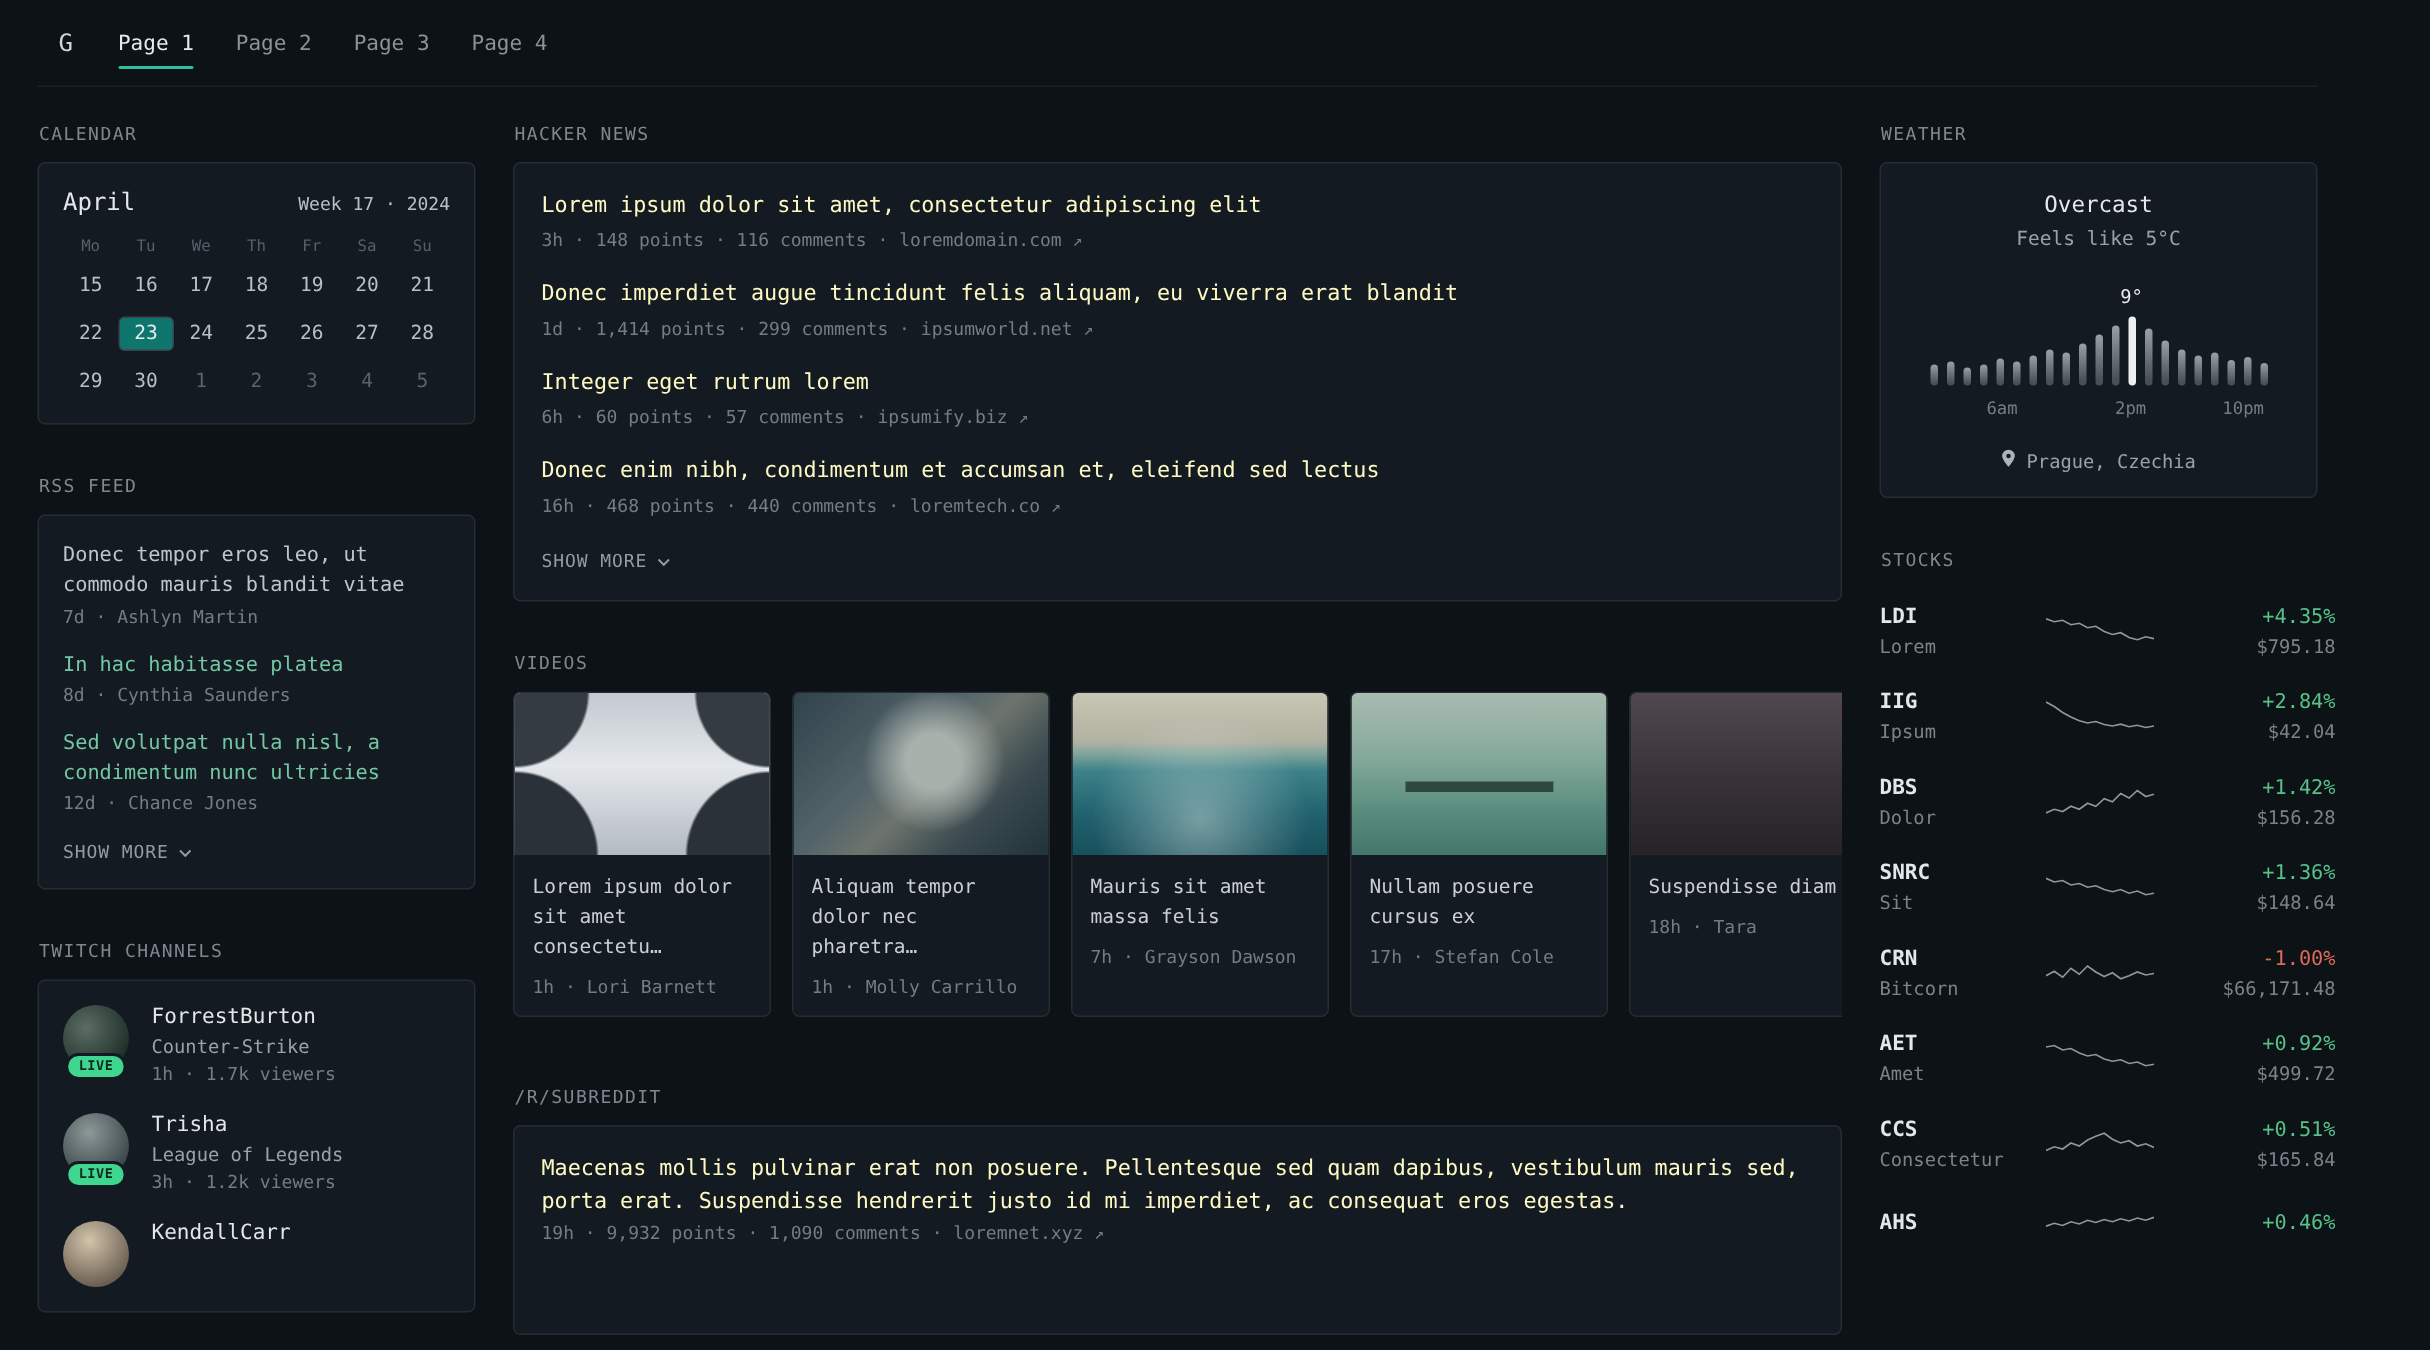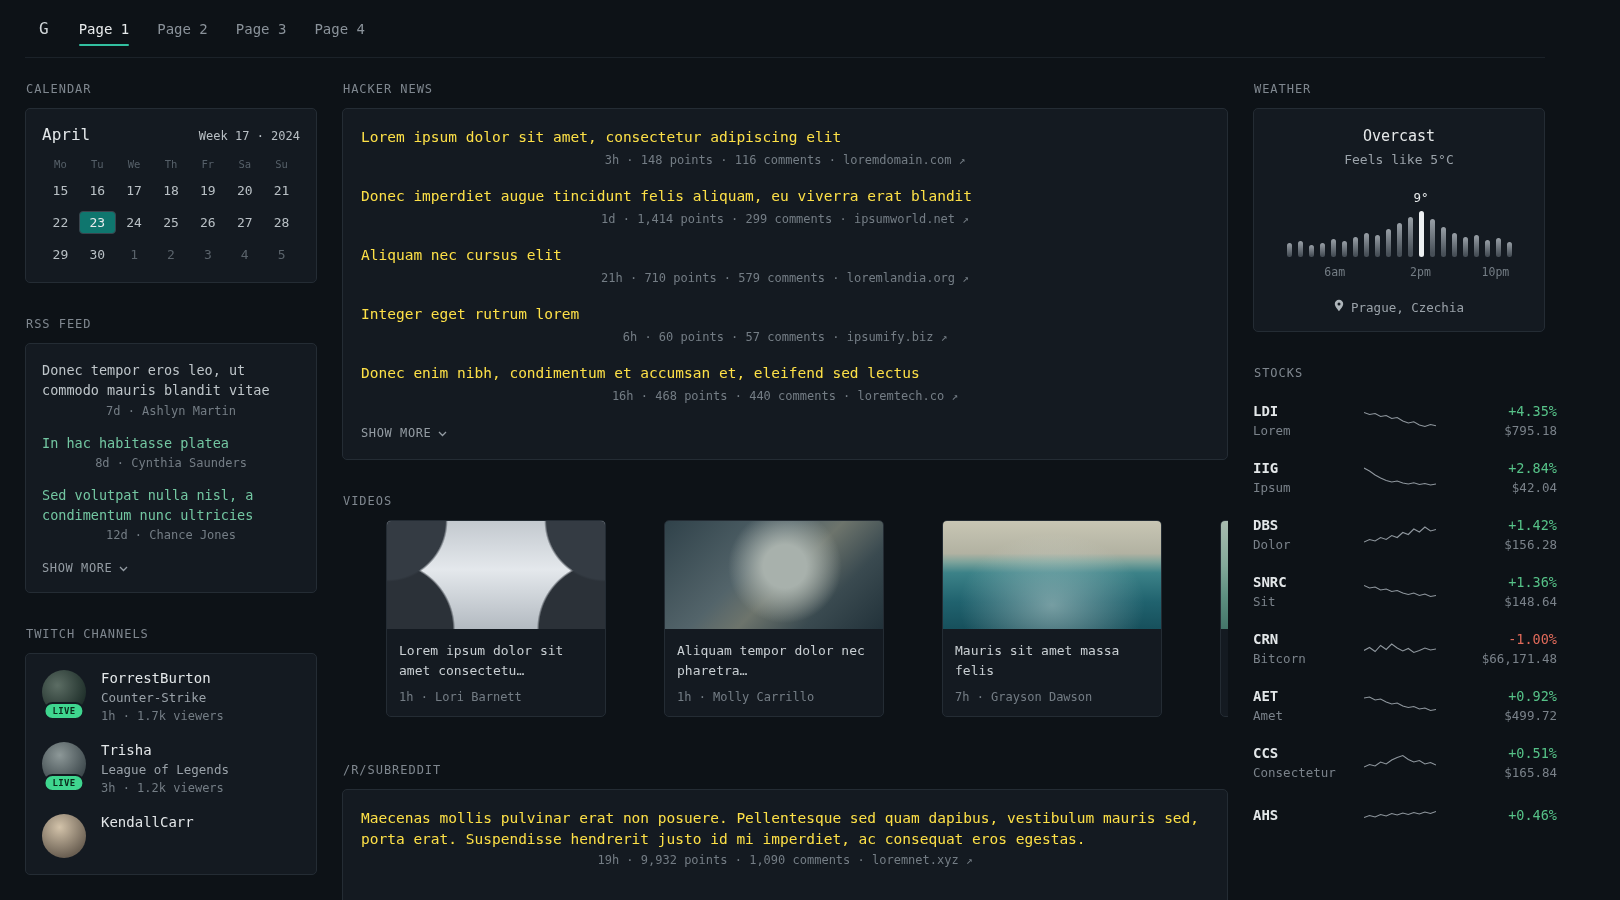--- a/index.html
+++ b/index.html
@@ -48,39 +48,39 @@
   .cal-grid { display:grid; grid-template-columns:repeat(7,1fr); row-gap:9px; text-align:center; }
   .dow { font-size:10.5px; color:#566069; }
   .cell { font-size:13px; color:#b9c0c5; padding:3px 0; border:1px solid transparent; border-radius:4px; }
   .cell.selected { background:#0f766e; border-color:#3a434c; color:#e8ebec; }
   .cell.dim { color:#5a636b; }
 
   
   .feed-item { margin-bottom:15px; display:block; text-decoration:none; }
   .feed-title { font-size:13.5px; line-height:1.5; color:#73c7a2; display:block; }
   .feed-title.muted { color:#bfc6ca; }
-  .meta { font-size:12px; color:#747d85; margin-top:3px;text-align:center; }
+  .meta { font-size:12px; color:#747d85; margin-top:3px; }
   .meta a { color:#747d85; text-decoration:none; }
   .arrow { font-size:11px; }
   .show-more {
     font-size:12px; letter-spacing:.05em; color:#949ca3; background:none; border:none;
     font-family:inherit; display:inline-flex; align-items:flex-end; gap:7px; cursor:pointer; padding:0;
     margin-top:4px;
   }
 
   .hn-item { margin-bottom:19px; }
-  .hn-title { font-size:14.5px; line-height:1.45; color:#fde047; text-decoration:none; display:block; }
+  .hn-title { font-size:14.5px; line-height:1.45; color:#fef9c3; text-decoration:none; display:block; }
   .hn-item .meta { margin-top:5px; }
   .box.hn { padding:18px; }
 
   
   .video-row { display:flex; gap:14px; overflow:hidden; }
   .vcard {
-    width:220px; flex:none; background:#141a21; border:1px solid #242c34;
-    border-radius:5px; overflow:hidden; cursor:pointer;margin-left:44px;
+    width:172px; flex:none; background:#141a21; border:1px solid #242c34;
+    border-radius:5px; overflow:hidden; cursor:pointer;
   }
   .thumb { height:108px; width:100%; }
   .thumb-0 { background:
       radial-gradient(circle at 0% 0%,   #343b43 0 24%, transparent 25%),
       radial-gradient(circle at 100% 0%, #343b43 0 24%, transparent 25%),
       radial-gradient(circle at 0% 100%, #2b3138 0 27%, transparent 28%),
       radial-gradient(circle at 100% 100%,#2b3138 0 27%, transparent 28%),
       linear-gradient(180deg,#c3c9cf,#e4e8ec 45%,#b3bac1); }
   .thumb-1 { background:
       radial-gradient(circle at 55% 42%, #a8b1ac 0 16%, rgba(0,0,0,0) 42%),
@@ -287,27 +287,20 @@
             <div class="meta">
               <span>3h · 148 points · 116 comments ·</span>
               <a class="domain"><span>loremdomain.com</span> <span class="arrow">↗</span></a>
             </div>
           </div>
           <div class="hn-item">
             <a class="hn-title">Donec imperdiet augue tincidunt felis aliquam, eu viverra erat blandit</a>
             <div class="meta">
               <span>1d · 1,414 points · 299 comments ·</span>
               <a class="domain"><span>ipsumworld.net</span> <span class="arrow">↗</span></a>
-            </div>
-          </div>
-          <div class="hn-item">
-            <a class="hn-title">Aliquam nec cursus elit</a>
-            <div class="meta">
-              <span>21h · 710 points · 579 comments ·</span>
-              <a class="domain"><span>loremlandia.org</span> <span class="arrow">↗</span></a>
             </div>
           </div>
           <div class="hn-item">
             <a class="hn-title">Integer eget rutrum lorem</a>
             <div class="meta">
               <span>6h · 60 points · 57 comments ·</span>
               <a class="domain"><span>ipsumify.biz</span> <span class="arrow">↗</span></a>
             </div>
           </div>
           <div class="hn-item">

